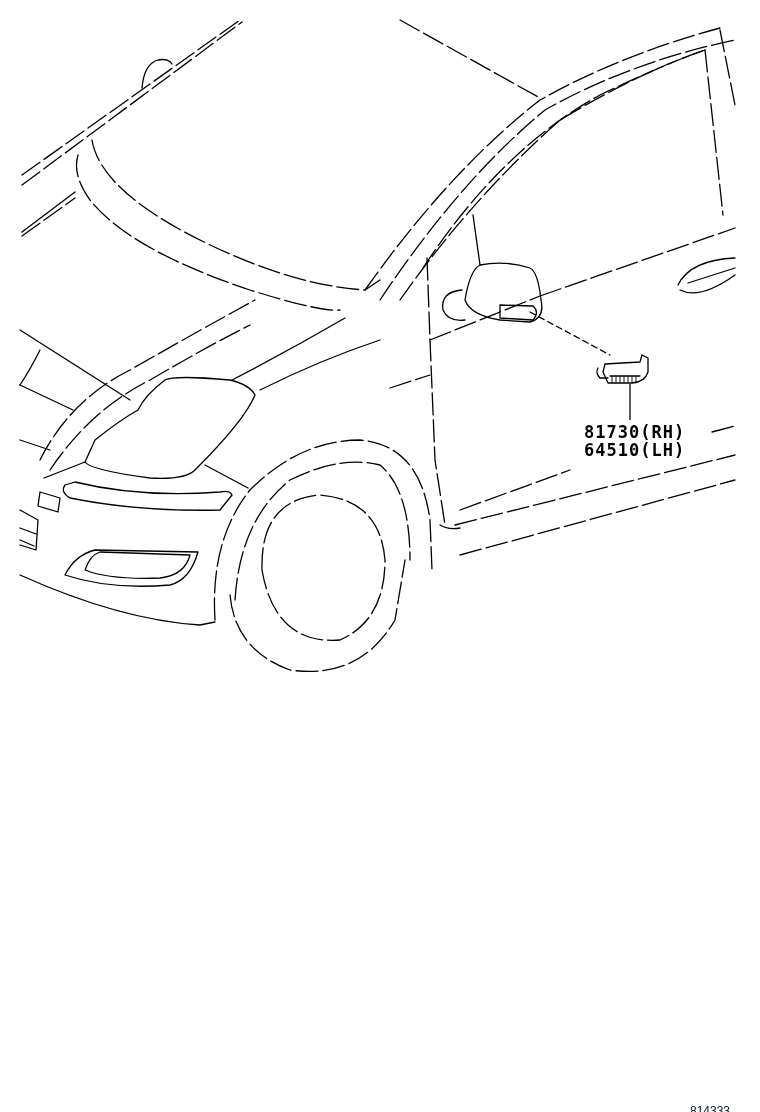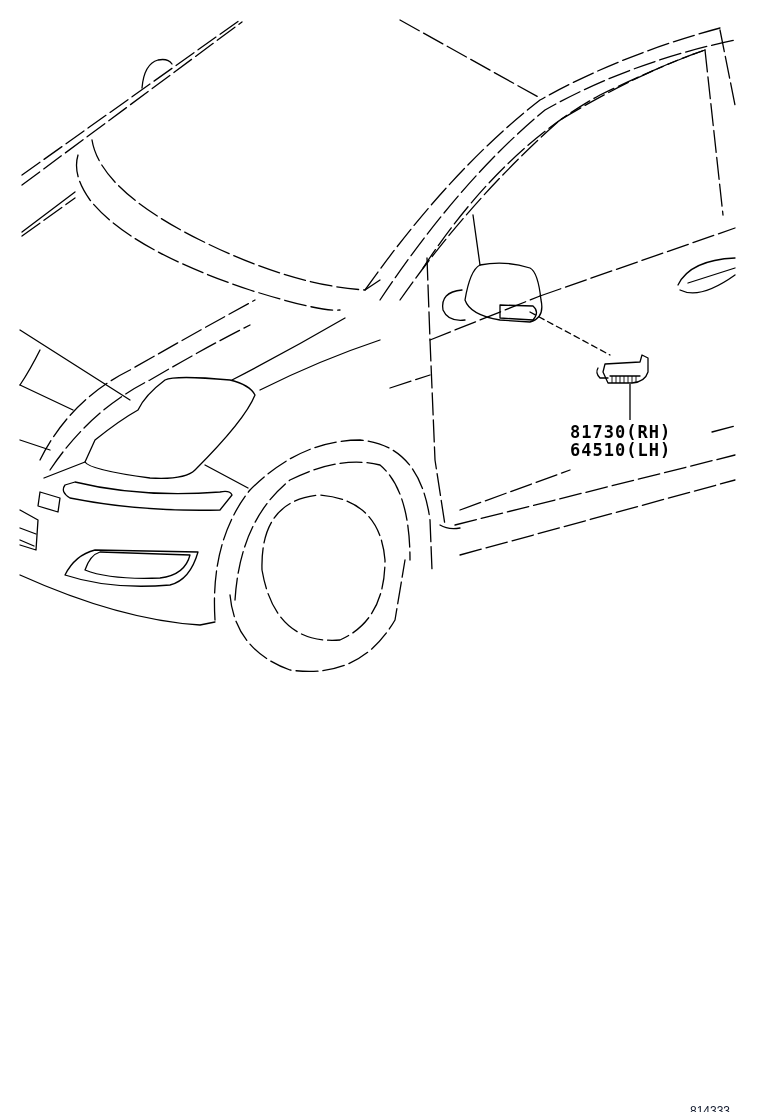--- a/index.html
+++ b/index.html
@@ -132,18 +132,18 @@
       <line x1="628" y1="376" x2="628" y2="383"></line>
       <line x1="632" y1="376" x2="632" y2="383"></line>
       <line x1="636" y1="376" x2="636" y2="383"></line>
     </g>
   </g>
 
   <line x1="630" y1="384" x2="630" y2="420" stroke="#000" stroke-width="1.3"></line>
   <path class="ln dsh" d="M712 432 L735 426"></path>
 </svg>
 
-<div style="position:absolute;left:570px;top:423px;">
+<div style="position:absolute;left:584px;top:423px;">
   <div class="lbl" style="position:relative;">81730(RH)</div>
   <div class="lbl" style="position:relative;">64510(LH)</div>
 </div>
 
 <div class="code" style="left:690px;top:1084px;">814333</div>
 
 </body></html>

